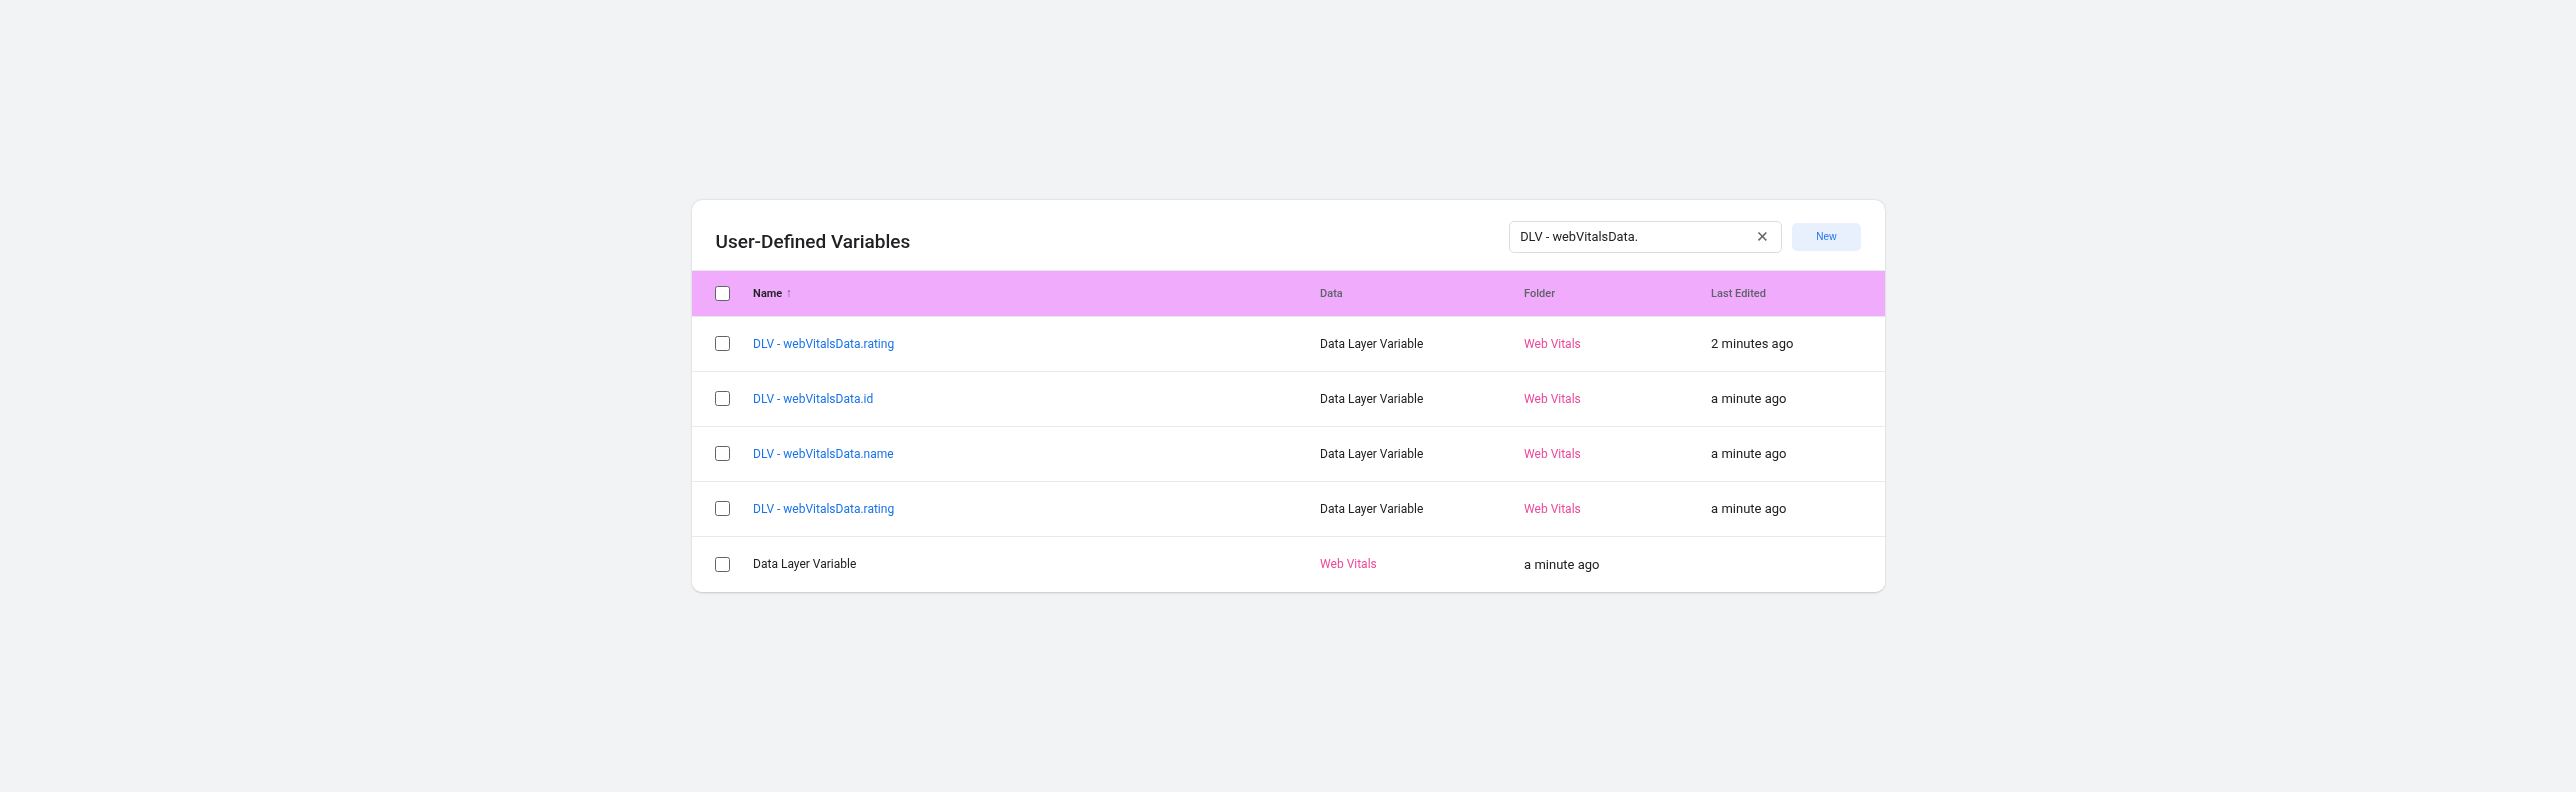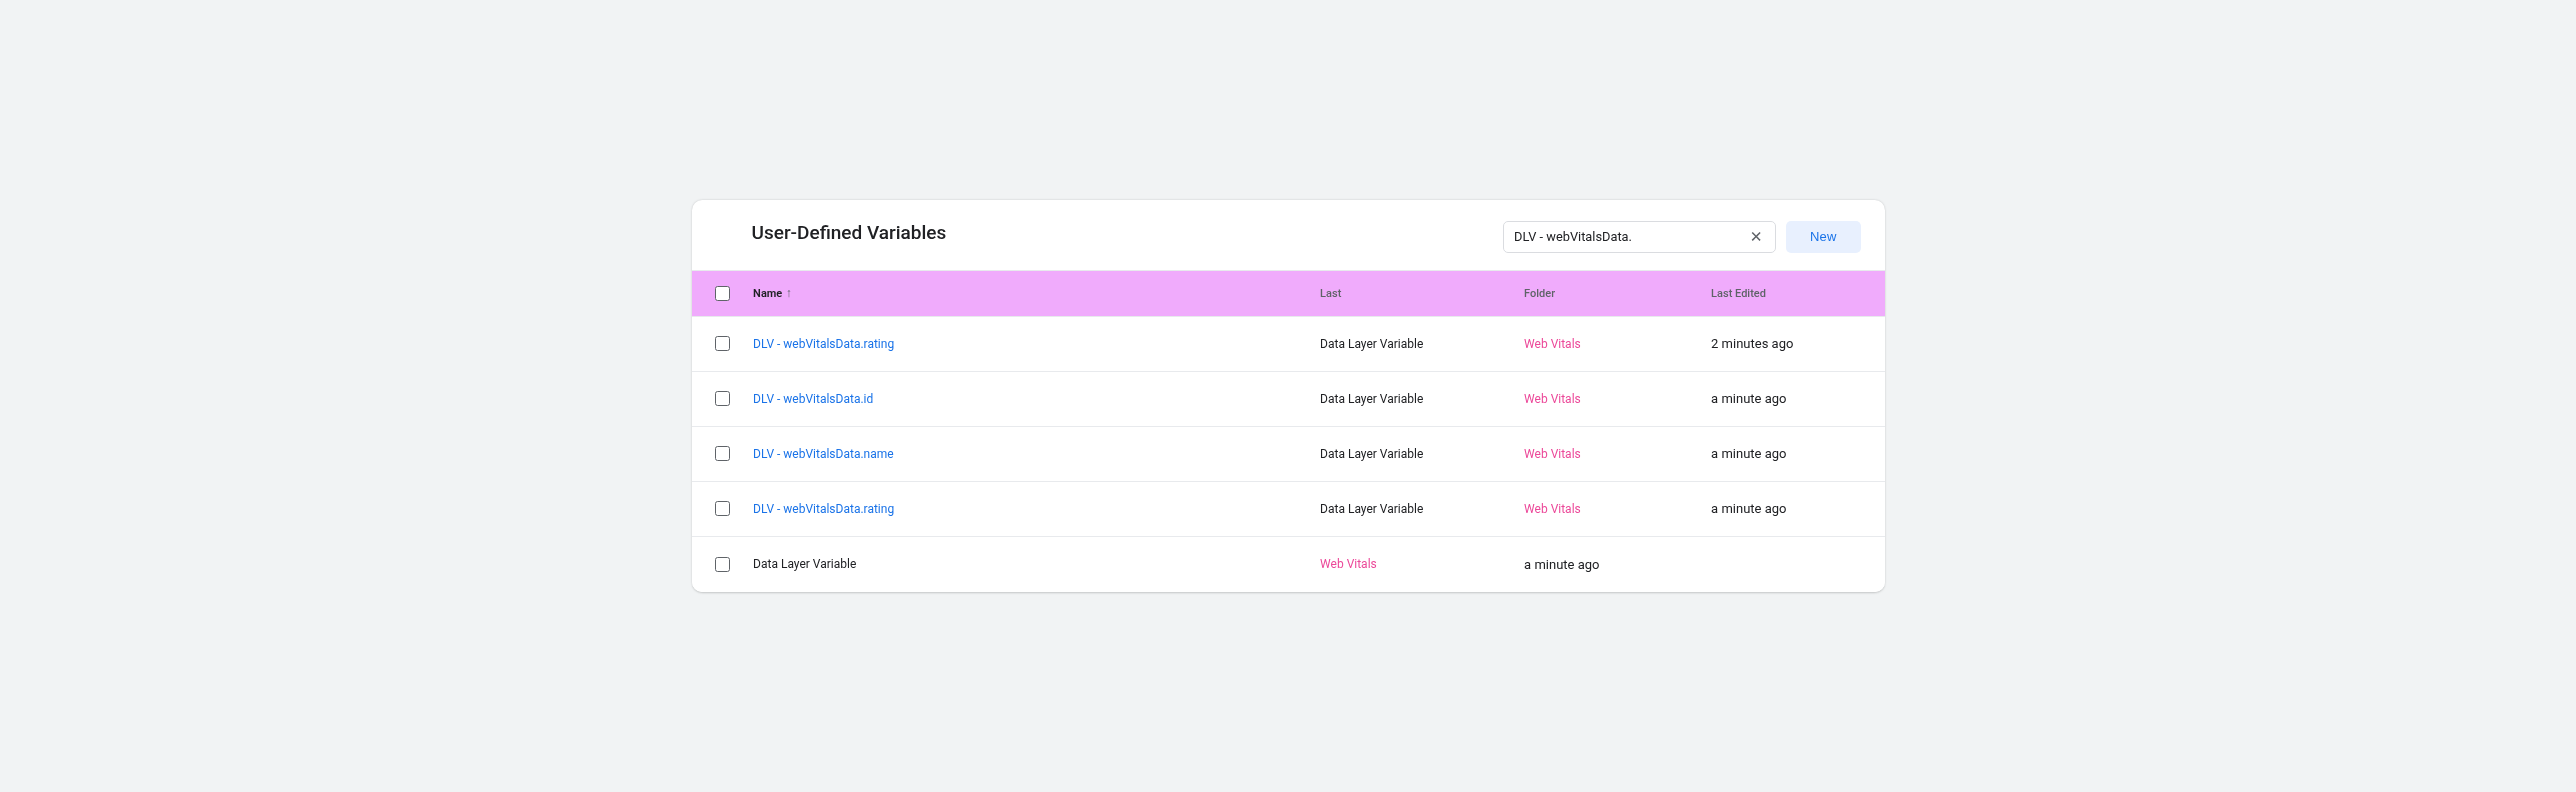--- a/index.html
+++ b/index.html
@@ -23,24 +23,23 @@
       background: #ffffff;
       border-radius: 10.2px;
       width: 100%;
       max-width: 1193px;
       box-shadow: 0 0.9px 2.6px rgba(0,0,0,0.12), 0 0.9px 1.7px rgba(0,0,0,0.08);
       overflow: hidden;
     }
 
     .header {
       display: flex;
-      align-items: flex-start;
+      align-items: flex-end;
       justify-content: space-between;
       padding: 20.4px 24px 17px 24px;
-      margin-left: 36px;
     }
 
     .header-title {
       font-size: 19px;
       font-weight: 500;
       color: #202124;
       letter-spacing: 0;
     }
 
     .header-actions {
@@ -76,21 +75,21 @@
       width: 17px;
       height: 17px;
     }
 
     .new-button {
       background: #e8f0fe;
       color: #1a73e8;
       border: none;
       border-radius: 5.1px;
       padding: 8.5px 24px;
-      font-size: 13px;
+      font-size: 10px;
       font-weight: 500;
       cursor: pointer;
       letter-spacing: 0.01em;
     }
 
     .table-wrapper {
       border-top: 0.9px solid #e8eaed;
     }
 
     .table-header {
@@ -198,21 +197,21 @@
   <div class="table-wrapper">
 
     <div class="table-header">
       <div class="checkbox-cell">
         <div class="checkbox"></div>
       </div>
       <div class="table-header-cell name-header-cell">
         <span>Name</span>
         <span class="sort-icon">↑</span>
       </div>
-      <div class="table-header-cell">Last</div>
+      <div class="table-header-cell">Data</div>
       <div class="table-header-cell">Folder</div>
       <div class="table-header-cell">Last Edited</div>
     </div>
 
     <div id="table-body">
         <div class="table-row">
       <div class="checkbox-cell">
         <div class="checkbox"></div>
       </div>
       <a class="row-name" href="#">DLV - webVitalsData.rating</a>

